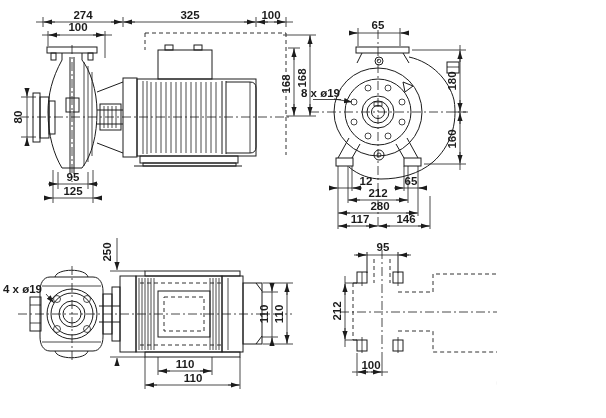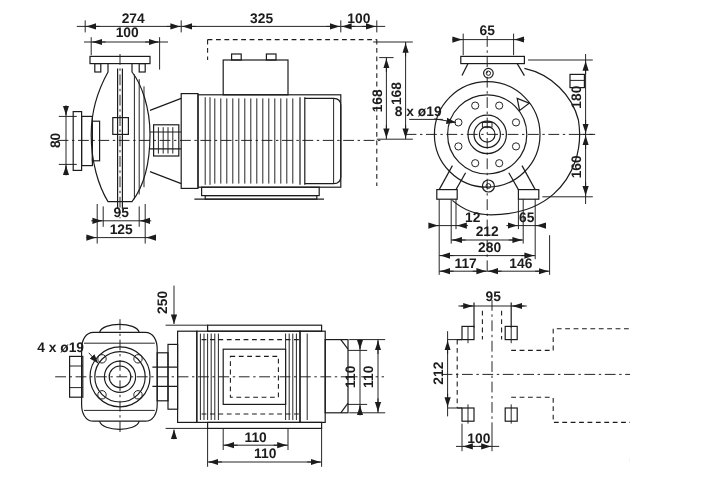--- a/index.html
+++ b/index.html
@@ -1,17 +1,17 @@
 <!DOCTYPE html>
 <html><head>
 <meta charset="utf-8">
 <style>
   html,body{margin:0;padding:0;background:#fff;}
   .canvas{position:relative;width:497px;height:418px;background:#ffffff;overflow:hidden;
-          font-family:"Liberation Sans", sans-serif;padding-left:28px;}
+          font-family:"Liberation Sans", sans-serif;}
   svg{display:block;}
   svg text{font-family:"Liberation Sans", sans-serif;font-size:11.5px;font-weight:bold;fill:#1c1c1c;}
   svg text.wm{font-size:31px;font-weight:bold;letter-spacing:1px;}
   .s{stroke:#1c1c1c;stroke-width:1;fill:none;}
   .thin{stroke:#1c1c1c;stroke-width:0.8;fill:none;}
   .dash{stroke:#1c1c1c;stroke-width:0.9;fill:none;stroke-dasharray:4 3;}
   .cl{stroke:#1c1c1c;stroke-width:0.8;fill:none;stroke-dasharray:9 3 2 3;}
 </style>
 </head>
 <body>

